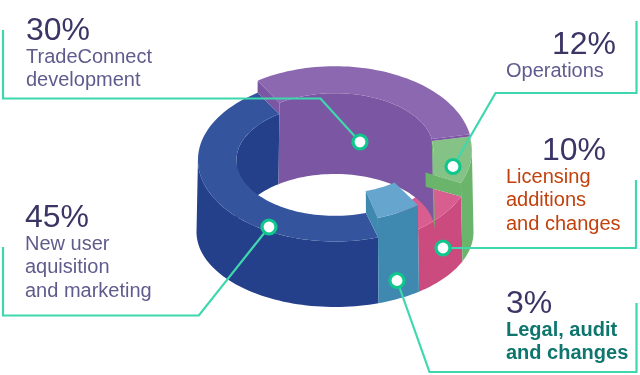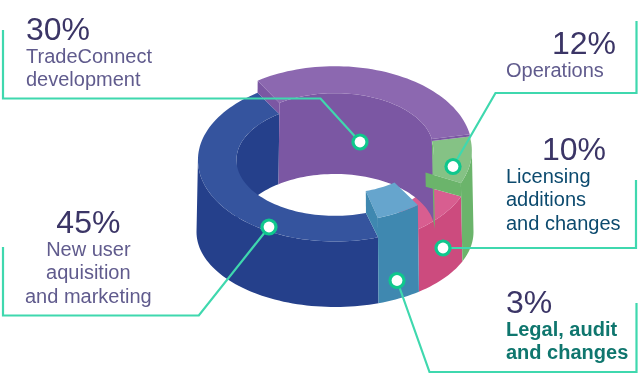--- a/index.html
+++ b/index.html
@@ -71,28 +71,28 @@
 
   <div class="callout" id="c-operations" style="left:506px;top:27px;">
     <div class="pct" style="color: rgb(59, 53, 102); margin-left: 46px;">12%</div>
     <div class="desc" style="color: rgb(96, 91, 141);">
       <div>Operations</div>
     </div>
   </div>
 
   <div class="callout" id="c-licensing" style="left:506px;top:133px;">
     <div class="pct" style="color: rgb(59, 53, 102); margin-left: 36px;">10%</div>
-    <div class="desc" style="color: #0c4a6e;">
+    <div class="desc" style="color: #c2410c;">
       <div>Licensing</div>
       <div>additions</div>
       <div>and changes</div>
     </div>
   </div>
 
-  <div class="callout" id="c-newuser" style="left:25px;top:206px;text-align:center;">
+  <div class="callout" id="c-newuser" style="left:25px;top:200px;">
     <div class="pct" style="color: rgb(59, 53, 102);">45%</div>
     <div class="desc" style="color: rgb(96, 91, 141);">
       <div>New user</div>
       <div>aquisition</div>
       <div>and marketing</div>
     </div>
   </div>
 
   <div class="callout" id="c-legal" style="left:506px;top:286px;">
     <div class="pct" style="color: rgb(59, 53, 102);">3%</div>

